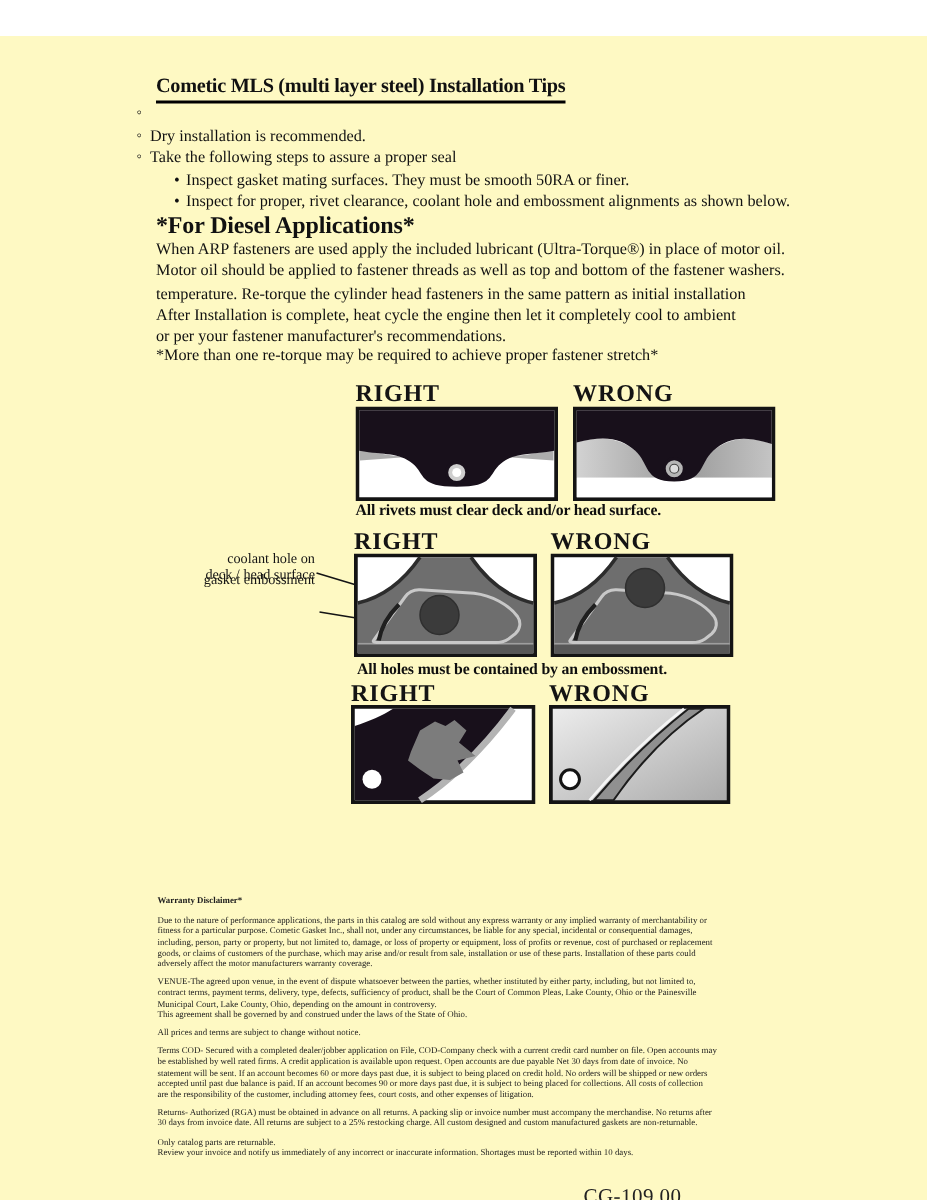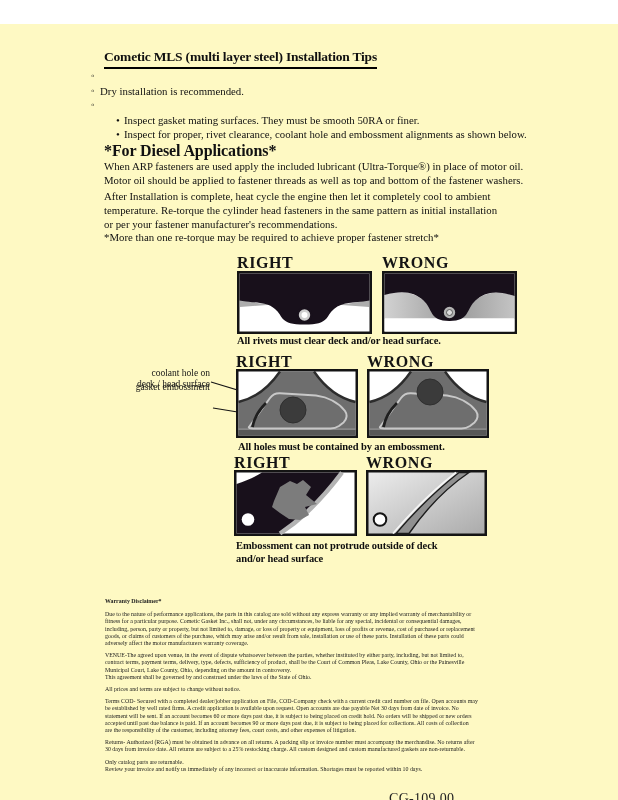--- a/index.html
+++ b/index.html
@@ -38,39 +38,40 @@
   <div class="abs bullets">
     <div class="b">
         <span class="mk">◦</span>
       </div>
     <div class="b">
         <span class="mk">◦</span>
         <span>Dry installation is recommended.</span>
       </div>
     <div class="b">
         <span class="mk">◦</span>
+        <span>Take the following steps to assure a proper seal</span>
       </div>
     <div class="b sub">
         <span class="mk">•</span>
         <span>Inspect gasket mating surfaces.  They must be smooth 50RA or finer.</span>
       </div>
     <div class="b sub">
         <span class="mk">•</span>
         <span>Inspect for proper, rivet clearance, coolant hole and embossment alignments as shown below.</span>
       </div>
   </div>
 
   <div class="abs h2">*For Diesel Applications*</div>
   <div class="abs para p1">
     <div>When ARP fasteners are used apply the included lubricant (Ultra-Torque®) in place of motor oil.</div>
     <div>Motor oil should be applied to fastener threads as well as top and bottom of the fastener washers.</div>
   </div>
   <div class="abs para p2">
+    <div>temperature. Re-torque the cylinder head fasteners in the same pattern as initial installation</div>
     <div>After Installation is complete, heat cycle the engine then let it completely cool to ambient</div>
-    <div>temperature. Re-torque the cylinder head fasteners in the same pattern as initial installation</div>
     <div>or per your fastener manufacturer's recommendations.</div>
   </div>
   <div class="abs para note">*More than one re-torque may be required to achieve proper fastener stretch*</div>
 
   <div class="abs figlabel" style="left:237px;top:230px;width:135px;">RIGHT</div>
   <div class="abs figlabel" style="left:382px;top:230px;width:135px;">WRONG</div>
 
   <svg class="abs" style="left:237px;top:247px;" width="135" height="63" viewBox="0 0 135 63">
     <rect x="1.25" y="1.25" width="132.5" height="60.5" fill="#ffffff" stroke="#141414" stroke-width="2.5"></rect>
     <path d="M3,28 C14,31.5 24,33 37,33.5 L3,36 Z" fill="#adadad"></path>
@@ -153,24 +154,20 @@
         <stop offset="0" stop-color="#ededed"></stop>
           <stop offset="1" stop-color="#aaaaaa"></stop>
       </linearGradient>
     </defs>
     <rect x="1.25" y="1.25" width="118.5" height="63.5" fill="url(#g2)" stroke="#141414" stroke-width="2.5"></rect>
     <path d="M27,63.5 C47,40 69,19 90,2.5" stroke="#f5f5f5" stroke-width="1.8" fill="none"></path>
     <path d="M30,63.5 L43,63.5 C60,39 80,18 103,2.5 L93,2.5 C72,19 50,40 30,63.5 Z" fill="#909090" stroke="#1c1c1c" stroke-width="1.4"></path>
     <circle cx="14" cy="49.5" r="6.3" fill="#ffffff" stroke="#141414" stroke-width="2"></circle>
   </svg>
 
-  <div class="abs caption" style="left:236px;top:516px;">
-    <div>Embossment can not protrude outside of deck</div>
-    <div>and/or head surface</div>
-  </div>
 
   <div class="abs legal">
     <div class="hd">Warranty Disclaimer*</div>
     <div class="pg">
       <div>Due to the nature of performance applications, the parts in this catalog are sold without any express warranty or any implied warranty of merchantability or</div>
       <div>fitness for a particular purpose.  Cometic Gasket Inc., shall not, under any circumstances, be liable for any special, incidental or consequential damages,</div>
       <div>including, person, party or property, but not limited to, damage, or loss of property or equipment, loss of profits or revenue, cost of purchased or replacement</div>
       <div>goods, or claims of customers of the purchase, which may arise and/or result from sale, installation or use of these parts.  Installation of these parts could</div>
       <div>adversely affect the motor manufacturers warranty coverage.</div>
     </div>

